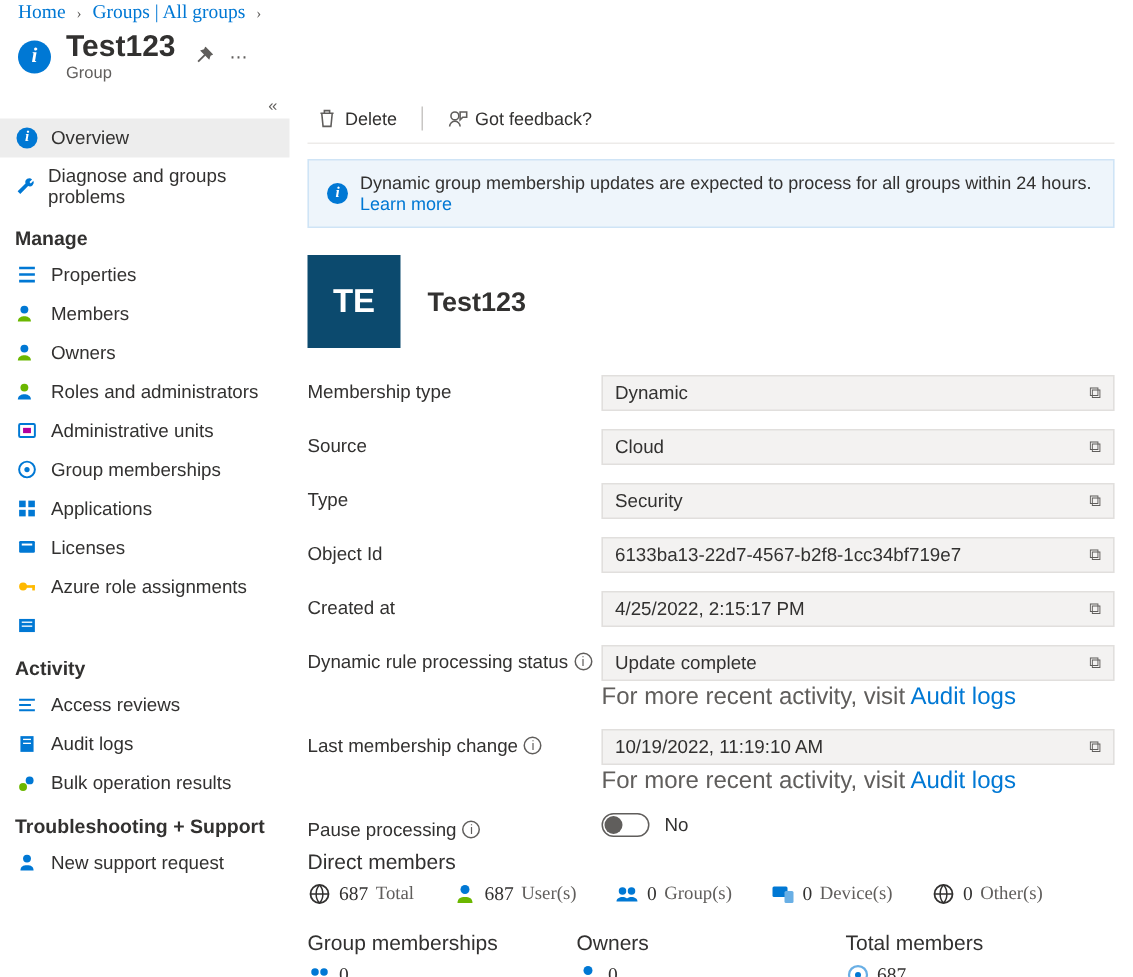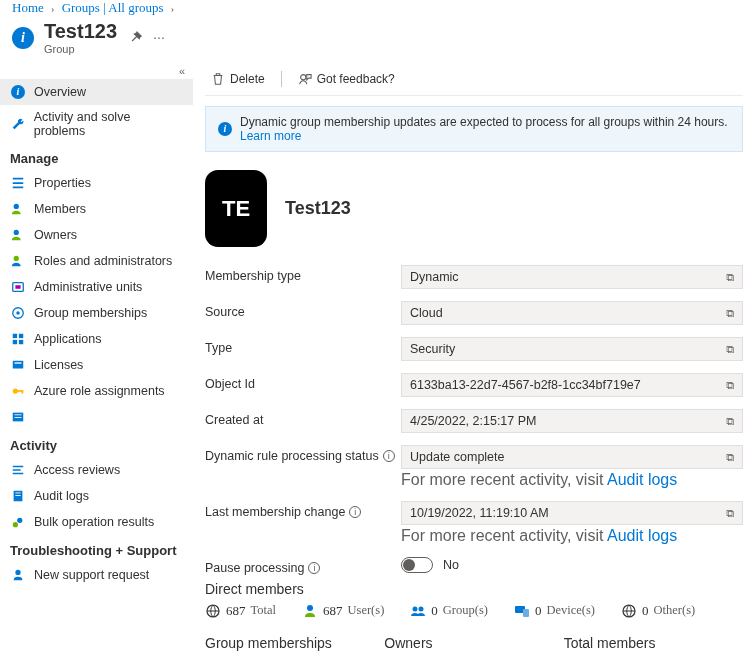--- a/index.html
+++ b/index.html
@@ -24,21 +24,21 @@
 .side-section { padding: 8px 10px 4px 10px; font-weight: 600; font-size: 13px; }
 
 .main { flex: 1; padding: 0 12px 20px 12px; }
 .toolbar { display: flex; align-items: center; padding: 6px 0; gap: 6px; border-bottom:1px solid #edebe9; margin-bottom:10px;}
 .toolbar .tb-btn { display: flex; align-items: center; gap: 5px; padding: 3px 6px; cursor: pointer; color:#323130;}
 .toolbar .divider { width:1px; height:16px; background:#c8c6c4; margin:0 4px;}
 .banner { background: #eef5fb; border:1px solid #cfe4f6; padding: 8px 12px; display: flex; align-items: center; gap: 8px; margin-bottom: 18px; font-size:12px;}
 .banner .info-sm { width:14px;height:14px;border-radius:50%;background:#0078d4;color:#fff;font-style:italic;font-weight:bold;font-family:Georgia,serif;text-align:center;line-height:14px;font-size:10px;flex-shrink:0;}
 
 .group-head { display: flex; align-items: center; gap: 18px; margin-bottom: 18px; }
-.avatar-sq { width: 62px; height: 77px; background: #000000; color: #fff; display:flex;align-items:center;justify-content:center;font-size:22px;font-weight:600;border-radius:13px; }
+.avatar-sq { width: 62px; height: 62px; background: #0c4a6e; color: #fff; display:flex;align-items:center;justify-content:center;font-size:22px;font-weight:600; }
 .group-name { font-size: 18px; font-weight: 700; }
 
 .fields { display: grid; grid-template-columns: 190px 1fr; row-gap: 12px; column-gap: 6px; align-items:start; font-size:12.5px;}
 .field-label { color: #323130; padding-top:4px; display:flex; align-items:center; gap:4px;}
 .field-box { background: #f3f2f1; border: 1px solid #e1dfdd; padding: 4px 8px; display: flex; justify-content: space-between; align-items: center; color:#323130; }
 .copy-ic { color:#605e5c; font-size:11px; cursor:pointer; }
 .helper { font-size: 16px; color: #605e5c; margin-top: 2px; }
 .toggle-row { display:flex; align-items:center; gap:10px; }
 .toggle { width:32px; height:16px; border:1px solid #605e5c; border-radius:10px; position:relative; cursor:pointer; background:#fff;}
 .toggle .knob{ width:12px;height:12px;border-radius:50%;background:#605e5c;position:absolute;left:1px;top:1px;}
@@ -87,21 +87,21 @@
           <span style="width:14px;height:14px;border-radius:50%;background:#0078d4;color:#fff;font-style:italic;font-weight:bold;font-family:Georgia,serif;text-align:center;line-height:14px;font-size:10px;">i</span>
         </span>
       <span>Overview</span>
     </div>
     <div class="side-item">
       <span class="si-icon">
           <svg width="14" height="14" viewBox="0 0 16 16">
             <path fill="#0078d4" d="M13 3l-2 2 1 1 2-2a3 3 0 01-4 4L4 14l-2-2 6-6a3 3 0 015-3z"></path>
           </svg>
         </span>
-      <span>Activity and solve problems</span>
+      <span>Diagnose and groups problems</span>
     </div>
 
     <div class="side-section">Manage</div>
     <div class="side-item">
       <span class="si-icon">
           <svg width="14" height="14" viewBox="0 0 16 16">
             <path stroke="#0078d4" stroke-width="2" d="M2 3h12M2 8h12M2 13h12" fill="none"></path>
           </svg>
         </span>
       <span>Properties</span>

